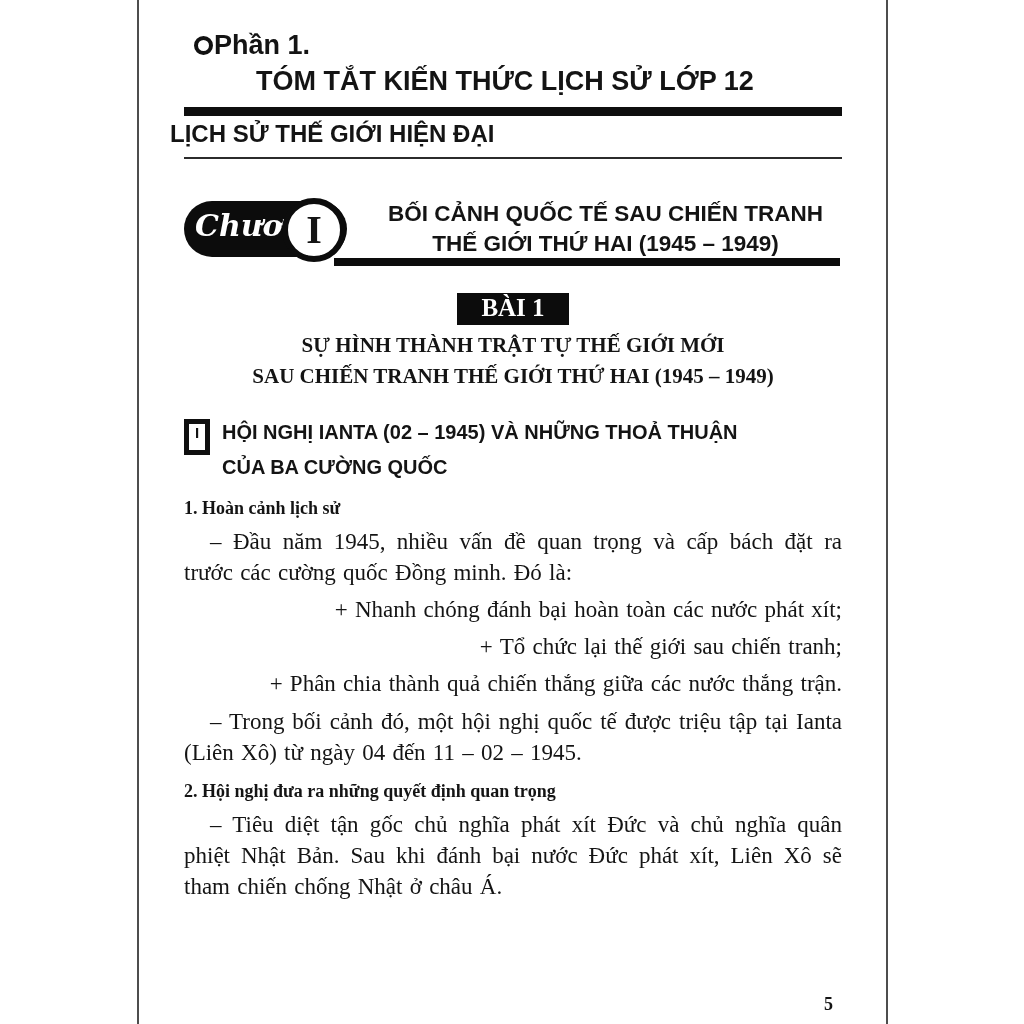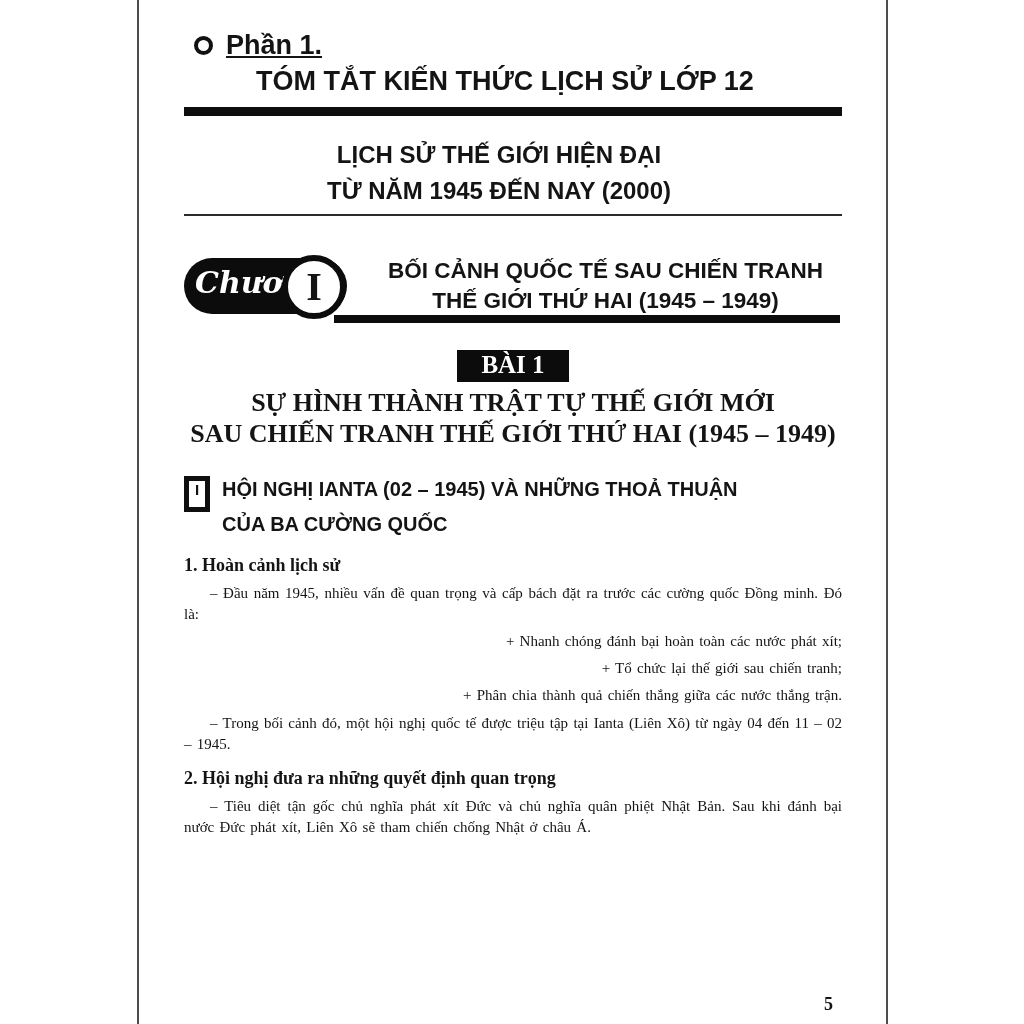--- a/index.html
+++ b/index.html
@@ -6,27 +6,27 @@
   html,body { width:1024px; height:1024px; background:#ffffff; }
   body { position:relative; color:#141414; overflow:hidden; }
 
   .page-edge { position:absolute; top:0; bottom:0; width:2px; background:#4d4d4d; }
   .page-edge.left  { left:137px; }
   .page-edge.right { left:886px; }
 
   .content { position:absolute; left:184px; top:30px; width:658px; }
 
   
-  .part-row { display:flex; align-items:center; gap:13px; padding-left:10px;text-decoration:underline; }
+  .part-row { display:flex; align-items:center; gap:1px; padding-left:10px; }
   .bullet-ring { width:19px; height:19px; border:4px solid #111; border-radius:50%; flex:0 0 auto; }
   .part-label { font-family:"Liberation Sans",sans-serif; font-weight:bold; font-size:27px; }
   .part-title { margin-top:5px; text-align:left; padding-left:72px;
                 font-family:"Liberation Sans",sans-serif; font-weight:bold; font-size:27px; }
   .rule-thick { height:9px; background:#0e0e0e; margin-top:10px; }
-  .subject-title { margin-top:21px; text-align:center; transform:translateX(-14px);
+  .subject-title { transform:translateX(-14px);
                    font-family:"Liberation Sans",sans-serif; font-weight:bold; font-size:24px; line-height:36px; }
   .rule-thin { height:2px; background:#2b2b2b; margin-top:5px; }
 
   
   .chapter-row { position:relative; margin-top:37px; height:70px; }
   .chapter-pill { position:absolute; left:0; top:5px; width:163px; height:56px;
                   background:#0c0c0c; border-radius:28px; }
   .chapter-label { position:absolute; left:11px; top:7px; color:#ffffff;
                    font-family:"DejaVu Serif",serif; font-style:italic; font-weight:bold; font-size:30px; }
   .chapter-circle { position:absolute; left:98px; top:-3px; width:64px; height:64px;
@@ -34,33 +34,33 @@
                     display:flex; align-items:center; justify-content:center; }
   .chapter-numeral { font-family:"Liberation Serif",serif; font-weight:bold; font-size:40px; line-height:1; }
   .chapter-underline { position:absolute; left:150px; right:2px; bottom:0; height:8px; background:#0c0c0c; }
   .chapter-title { position:absolute; left:185px; right:0; top:3px; text-align:center;
                    font-family:"Liberation Sans",sans-serif; font-weight:bold; font-size:22.5px; line-height:30px; }
 
   
   .lesson-badge { margin:27px auto 0; width:fit-content; background:#0c0c0c; color:#ffffff;
                   font-family:"Liberation Serif",serif; font-weight:bold; font-size:25px; padding:1px 24px 3px; }
   .lesson-title { margin-top:5px; text-align:center;
-                  font-family:"Liberation Serif",serif; font-weight:bold; font-size:26px; line-height:31px; }
+                  font-family:"Liberation Serif",serif; font-weight:bold; font-size:21px; line-height:31px; }
 
   
   .section-heading { position:relative; margin-top:23px; padding-left:38px;
                      font-family:"Liberation Sans",sans-serif; font-weight:bold; font-size:20px; line-height:35px; }
   .section-box { position:absolute; left:0; top:4px; width:26px; height:36px;
                  border:5px solid #0f0f0f; display:flex; align-items:flex-start; justify-content:center;
                  font-family:"Liberation Sans",sans-serif; font-weight:bold; font-size:15px; line-height:18px; }
 
   
   .sub-heading { margin-top:13px; font-family:"Liberation Serif",serif; font-weight:bold; font-size:18px; }
-  .para { margin-top:7px; font-family:"Liberation Serif",serif; font-size:15px;
-          line-height:21px; text-align:justify; text-indent:26px; word-spacing:1.5px; }
+  .para { margin-top:7px; font-family:"Liberation Serif",serif; font-size:23px;
+          line-height:31px; text-align:justify; text-indent:26px; word-spacing:1.5px; }
   .para.plus { text-align:right; margin-top:6px; }
 
   .page-number { position:absolute; left:824px; top:994px;
                  font-family:"Liberation Serif",serif; font-weight:bold; font-size:18px; }
 </style>
 </head>
 <body>
 
 <div class="page-edge left"></div>
 <div class="page-edge right"></div>
@@ -69,21 +69,20 @@
 
   <div class="part-row">
     <span class="bullet-ring"></span>
     <span class="part-label">Phần 1.</span>
   </div>
   <div class="part-title">TÓM TẮT KIẾN THỨC LỊCH SỬ LỚP 12</div>
   <div class="rule-thick"></div>
 
   <div class="subject-title">
     <div>LỊCH SỬ THẾ GIỚI HIỆN ĐẠI</div>
-    <div>TỪ NĂM 1945 ĐẾN NAY (2000)</div>
   </div>
   <div class="rule-thin"></div>
 
   <div class="chapter-row">
     <div class="chapter-pill">
       <span class="chapter-label">Chương</span>
       <div class="chapter-circle">
         <span class="chapter-numeral">I</span>
       </div>
     </div>

